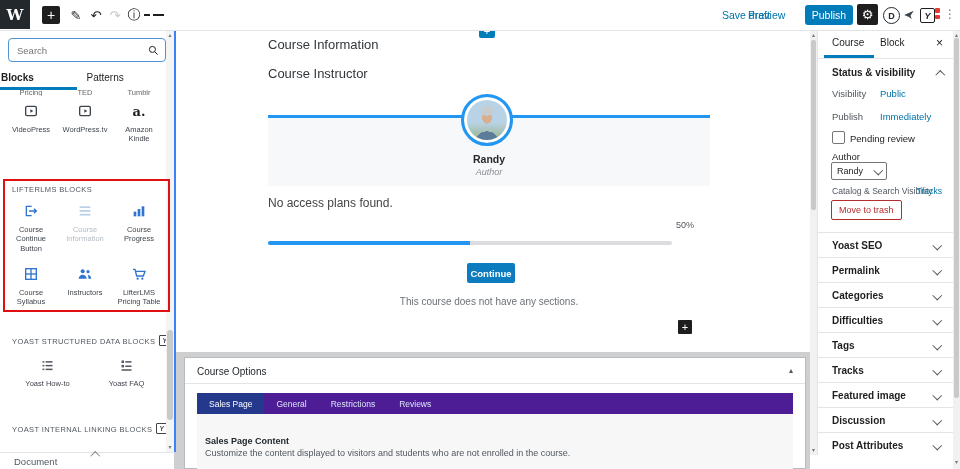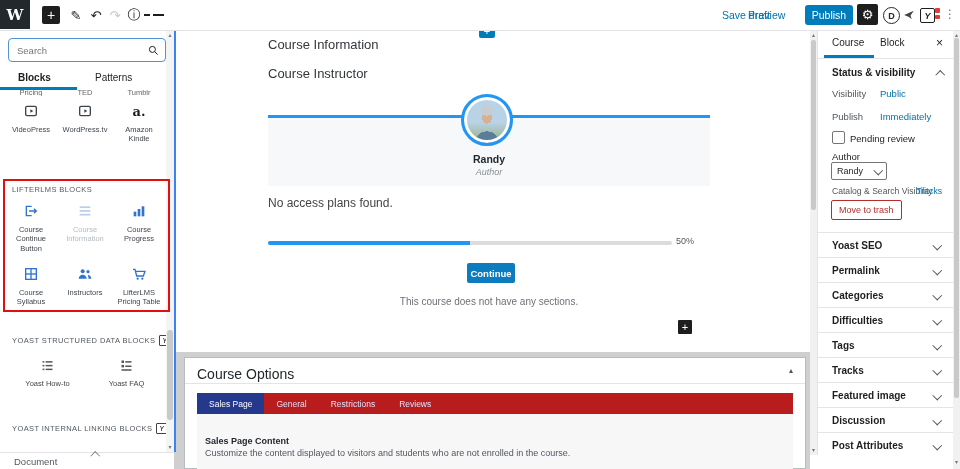--- a/index.html
+++ b/index.html
@@ -34,21 +34,21 @@
   .itab-line{left:0;top:57px;width:77px;height:2.5px;background:#007cba;}
   .clipped{top:58px;height:8px;overflow:hidden;font-size:7.5px;color:#666;}
   .grid3{left:4px;width:162px;display:flex;}
   .gcell{width:54px;display:flex;flex-direction:column;align-items:center;}
   .bicon{width:18px;height:18px;display:flex;align-items:center;justify-content:center;color:#3c434a;}
   .blabel{font-size:7.5px;color:#40464d;text-align:center;line-height:1.25;margin-top:5px;}
   .llms .bicon{color:#2f74d0;}
   .llms.off .bicon{color:#b9cfe8;}
   .llms.off .blabel{color:#b3bcc4;}
   .redbox{left:3px;top:149px;width:163px;height:129px;border:2.5px solid #e01010;background:transparent;z-index:5;}
-  .sech{font-size:7.5px;letter-spacing:.4px;color:#50575e;display:flex;align-items:center;gap:4px;}
+  .sech{font-size:7.5px;letter-spacing:.4px;color:#50575e;display:flex;align-items:flex-end;gap:4px;}
   .ymini{width:9px;height:9px;border:1.2px solid #444;border-radius:1px;font-size:6.5px;font-weight:bold;font-style:italic;color:#444;display:flex;align-items:center;justify-content:center;}
   .ins-sb{left:166px;top:0px;width:8px;height:422px;background:#f4f4f4;}
   .ins-thumb{left:167px;width:6px;background:#c9c9c9;border-radius:3px;}
   .sb-arr{font-size:6px;color:#777;text-align:center;width:8px;}
 
   
   .docbar{left:0;top:452px;width:180px;height:17px;background:#fff;border-top:1px solid #e2e4e7;display:flex;align-items:center;}
   .docbar span{margin-left:14px;font-size:9.5px;color:#50575e;}
 
   
@@ -59,30 +59,30 @@
   .avatar{left:287px;top:64px;width:46px;height:46px;border-radius:50%;border:3px solid #2196f3;box-shadow:0 0 0 3px #fff inset;background:
     radial-gradient(ellipse 10px 8px at 50% 30%,#c9ccce 60%,transparent 61%),
     radial-gradient(ellipse 8px 10px at 50% 45%,#d9af92 60%,transparent 61%),
     radial-gradient(ellipse 16px 10px at 50% 88%,#5c7d9a 60%,transparent 61%),
     linear-gradient(#b9d3e6 55%,#93ac7c);}
   .iname{left:94px;top:123px;width:442px;text-align:center;font-size:10.5px;font-weight:bold;color:#23282d;}
   .irole{left:94px;top:137px;width:442px;text-align:center;font-size:9px;font-style:italic;color:#8a8f94;}
   .noplans{left:94px;top:166px;font-size:12px;color:#444;}
   .pbar{left:94px;top:211px;width:404px;height:4px;background:#dcdcde;border-radius:2px;overflow:hidden;}
   .pfill{height:4px;background:#2196f3;}
-  .plabel{left:502px;top:206px;font-size:9px;color:#50575e;}
+  .plabel{left:502px;top:190px;font-size:9px;color:#50575e;}
   .cont{left:293px;top:233px;width:48px;height:20px;background:#0d7cbf;color:#fff;font-size:9.5px;font-weight:bold;border:none;border-radius:2px;display:flex;align-items:center;justify-content:center;}
   .nosect{left:94px;top:266px;width:442px;text-align:center;font-size:10px;color:#6c7177;}
   .dark-plus{left:504px;top:290px;width:14px;height:14px;background:#1e1e1e;color:#fff;display:flex;align-items:center;justify-content:center;font-size:11px;border-radius:1px;}
   .grayband{left:0;top:322px;width:636px;height:117px;background:#cfcfcf;}
   .optpanel{left:10px;top:327px;width:622px;height:112px;background:#fff;border:1px solid #b5bcc2;box-sizing:border-box;}
-  .opt-h{left:12px;top:8px;font-size:14px;color:#23282d;}
+  .opt-h{left:12px;top:8px;font-size:10px;color:#23282d;}
   .opt-collapse{left:604px;top:8px;font-size:8px;color:#555;}
   .opt-div{left:0;top:25px;width:620px;height:1px;background:#e2e4e7;}
-  .opt-tabs{left:12px;top:35px;width:596px;height:21px;background:#b91c1c;display:flex;align-items:stretch;}
+  .opt-tabs{left:12px;top:35px;width:596px;height:21px;background:#4c1d95;display:flex;align-items:stretch;}
   .opt-tab{font-size:8.5px;color:#dfe4fb;display:flex;align-items:center;padding:0 12px;}
   .opt-tab.a{background:#24388c;color:#fff;}
   .opt-body{left:12px;top:56px;width:596px;height:56px;background:#f7f7f8;}
   .opt-bt{left:8px;top:22px;font-size:9px;font-weight:bold;color:#23282d;}
   .opt-bd{left:8px;top:34px;font-size:9px;color:#50575e;width:560px;}
   .cv-sb{left:810px;top:30px;width:7px;height:425px;background:#f1f1f1;z-index:25;}
   .cv-thumb{left:811px;top:40px;width:5px;height:170px;background:#c9c9c9;border-radius:2px;z-index:26;}
 
   
   .settings{left:817px;top:30px;width:136px;height:425px;background:#fff;border-left:1px solid #e2e4e7;overflow:hidden;}
@@ -149,21 +149,21 @@
       <input placeholder="Search" style="">
       <span>
         <svg width="11" height="11" viewBox="0 0 20 20">
             <circle cx="8" cy="8" r="5.5" fill="none" stroke="#1e1e1e" stroke-width="1.8"></circle>
             <line x1="12.5" y1="12.5" x2="17.5" y2="17.5" stroke="#1e1e1e" stroke-width="1.8"></line>
           </svg>
       </span>
     </div>
 
     <div class="abs itabs">
-      <div class="itab a" style="padding-left:18px">Blocks</div>
+      <div class="itab a" style="padding-left:1px">Blocks</div>
       <div class="itab" style="padding-left:6px">Patterns</div>
     </div>
     <div class="abs itab-line"></div>
 
     <div class="abs clipped grid3">
       <div class="gcell">Pricing</div>
       <div class="gcell">TED</div>
       <div class="gcell">Tumblr</div>
     </div>
 

